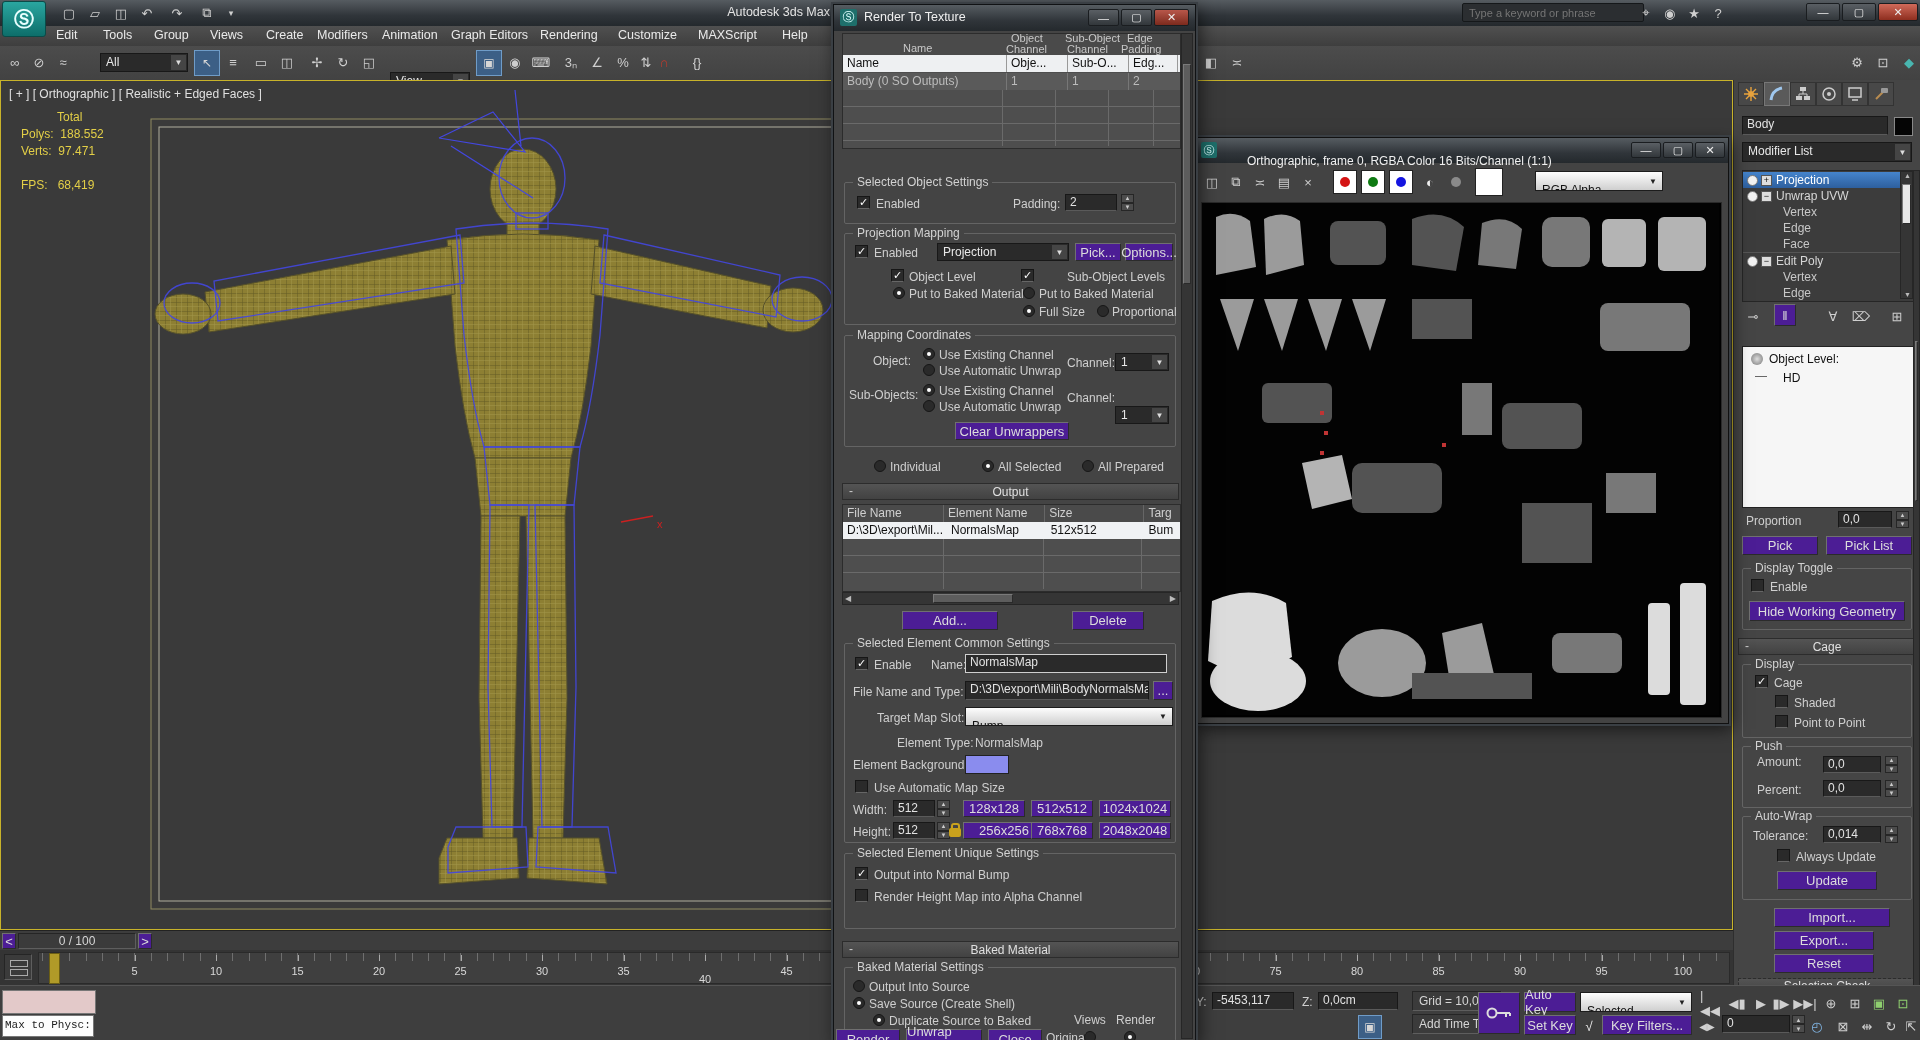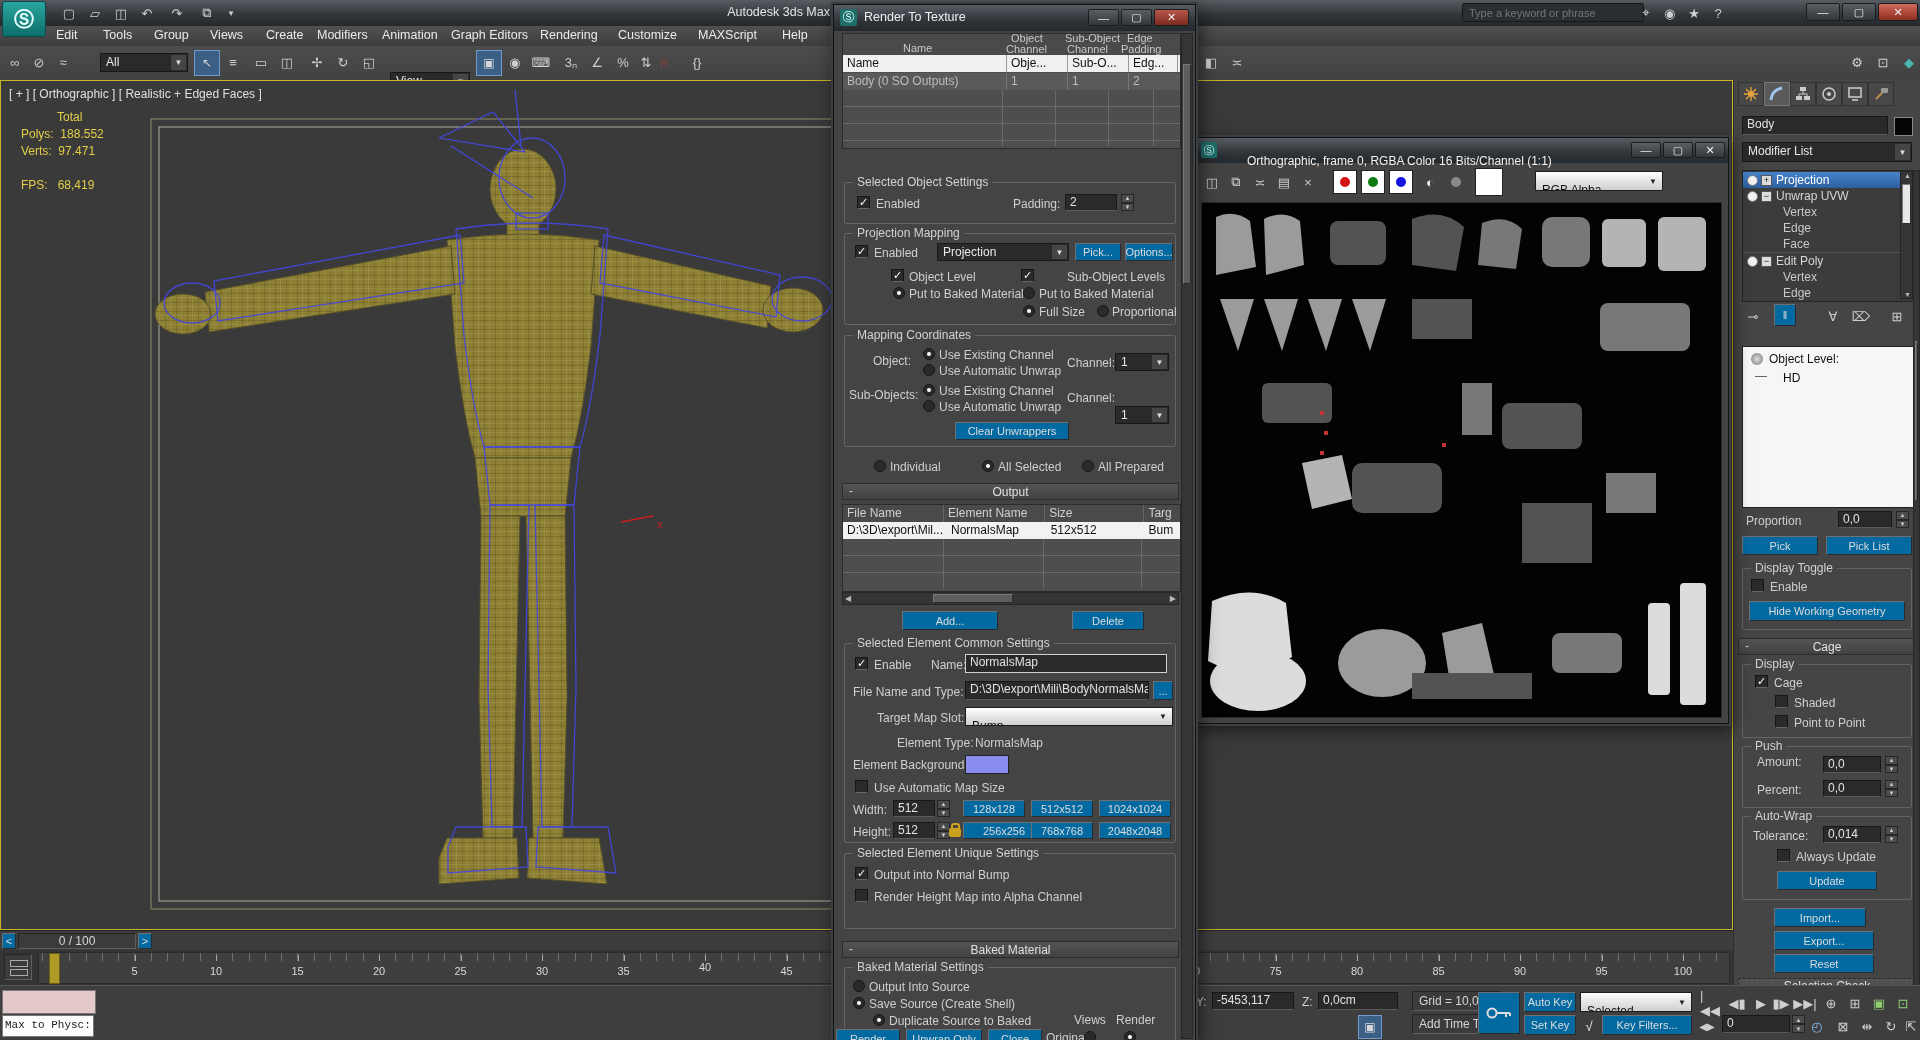--- a/index.html
+++ b/index.html
@@ -1,21 +1,21 @@
 <!DOCTYPE html>
 <html><head>
 <meta charset="utf-8">
 <style>
   html,body{margin:0;padding:0;background:#222;}
   .screen{position:relative;width:1920px;height:1040px;background:#444;overflow:hidden;
     font-family:"Liberation Sans",sans-serif;font-size:12px;color:#d6d6d6;}
   .abs{position:absolute;}
   .i{display:flex;align-items:center;justify-content:center;width:22px;height:22px;color:#cfcfcf;font-size:13px;}
-  .btn{display:flex;align-items:center;justify-content:center;background:#0369a1;color:#dcdcdc;
-    border:1px solid #2b2b2b;border-top-color:#707070;border-left-color:#707070;box-sizing:border-box;font-size:11px;}
+  .btn{display:flex;align-items:center;justify-content:center;background:#4c1d95;color:#dcdcdc;
+    border:1px solid #2b2b2b;border-top-color:#707070;border-left-color:#707070;box-sizing:border-box;font-size:13px;}
   .fld{background:#2a2a2a;border:1px solid #181818;border-bottom-color:#5a5a5a;color:#e2e2e2;
     box-sizing:border-box;padding:0 4px;line-height:15px;font-size:12px;overflow:hidden;white-space:nowrap;}
   .sunk{background:#3b3b3b;border:1px solid #252525;border-bottom-color:#5e5e5e;border-right-color:#5e5e5e;box-sizing:border-box;}
   .ddd{position:relative;background:#2a2a2a;border:1px solid #181818;color:#e8e8e8;box-sizing:border-box;
     padding:1px 18px 0 5px;overflow:hidden;white-space:nowrap;}
   .ddd .arr{position:absolute;right:1px;top:1px;bottom:1px;width:15px;background:#454545;color:#ddd;
     font-size:8px;display:flex;align-items:center;justify-content:center;}
   .ddl{position:relative;background:linear-gradient(#fdfdfd,#cfcfcf);border:1px solid #1c1c1c;color:#111;
     box-sizing:border-box;padding:11px 18px 0 6px;overflow:hidden;white-space:nowrap;}
   .ddl .arr{position:absolute;right:2px;top:2px;bottom:2px;width:14px;color:#222;font-size:8px;
@@ -595,21 +595,21 @@
       <span class="lab" style="left:10px;top:12px;">Tolerance:</span>
       <span class="fld abs" style="left:80px;top:9px;width:58px;height:17px;">0,014</span>
       <span class="spin" style="left:142px;top:9px;height:17px;">
           <span>▲</span>
           <span>▼</span>
         </span>
       <span class="cb" style="left:34px;top:32px;"></span>
       <span class="lab" style="left:53px;top:33px;">Always Update</span>
       <div class="btn abs" style="left:34px;top:54px;width:100px;height:19px;">Update</div>
     </div>
-    <div class="btn abs" style="left:40px;top:828px;width:92px;height:19px;">Import...</div>
+    <div class="btn abs" style="left:40px;top:828px;width:116px;height:19px;">Import...</div>
     <div class="btn abs" style="left:40px;top:851px;width:100px;height:19px;">Export...</div>
     <div class="btn abs" style="left:40px;top:874px;width:100px;height:19px;">Reset</div>
     <div class="roll" style="left:4px;top:898px;width:178px;height:16px;border-style:dashed;">
       <span>Selection Check</span>
     </div>
     <div class="abs sb-track" style="left:179px;top:90px;width:7px;height:824px;">
       <div class="sb-thumb" style="left:1px;top:170px;width:3px;height:160px;"></div>
     </div>
   </div>
 
@@ -636,21 +636,21 @@
           <span class="ticklab" style="left: 258.5px; top: 12px;">15</span>
           <span class="tickmark" style="left: 340px; top: 2px;"></span>
           <span class="ticklab" style="left: 340px; top: 12px;">20</span>
           <span class="tickmark" style="left: 421.5px; top: 2px;"></span>
           <span class="ticklab" style="left: 421.5px; top: 12px;">25</span>
           <span class="tickmark" style="left: 503px; top: 2px;"></span>
           <span class="ticklab" style="left: 503px; top: 12px;">30</span>
           <span class="tickmark" style="left: 584.5px; top: 2px;"></span>
           <span class="ticklab" style="left: 584.5px; top: 12px;">35</span>
           <span class="tickmark" style="left: 666px; top: 2px;"></span>
-          <span class="ticklab" style="left: 666px; top: 8px;">40</span>
+          <span class="ticklab" style="left: 666px; top: 20px;">40</span>
           <span class="tickmark" style="left: 747.5px; top: 2px;"></span>
           <span class="ticklab" style="left: 747.5px; top: 12px;">45</span>
           <span class="tickmark" style="left: 829px; top: 2px;"></span>
           <span class="ticklab" style="left: 829px; top: 12px;">50</span>
           <span class="tickmark" style="left: 910.5px; top: 2px;"></span>
           <span class="ticklab" style="left: 910.5px; top: 12px;">55</span>
           <span class="tickmark" style="left: 992px; top: 2px;"></span>
           <span class="ticklab" style="left: 992px; top: 12px;">60</span>
           <span class="tickmark" style="left: 1073.5px; top: 2px;"></span>
           <span class="ticklab" style="left: 1073.5px; top: 12px;">65</span>

